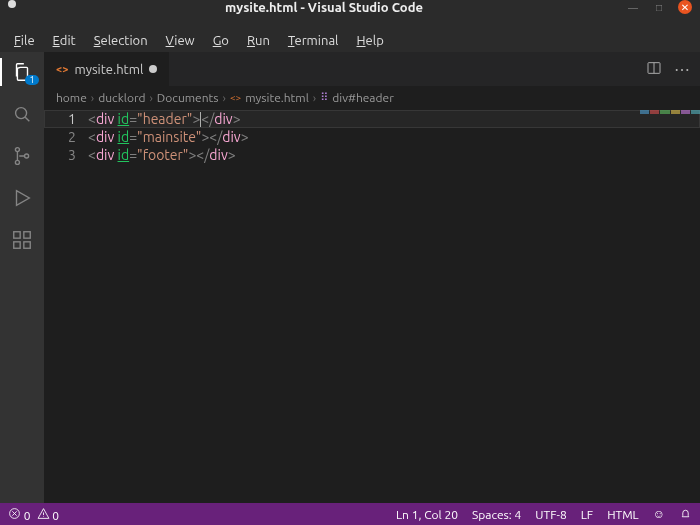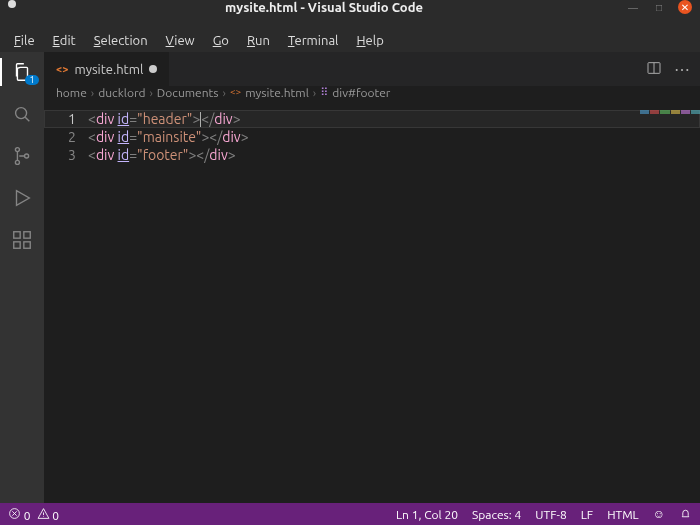--- a/index.html
+++ b/index.html
@@ -29,33 +29,33 @@
 
 .editorarea { flex:1; background:#1e1e1e; display:flex; flex-direction:column; min-width:0; }
 
 .tabbar { height: 34px; background:#252526; display:flex; align-items:stretch; }
 .tab { display:flex; align-items:center; gap:6px; padding:0 12px; background:#1e1e1e; color:#ccc; font-size:13px; border-right:1px solid #252526; }
 .tab .ficon { color:#e37933; font-weight:bold; font-size:11px; }
 .tab .dirty { width:8px; height:8px; border-radius:50%; background:#ccc; }
 .tabbar .spacer { flex:1; }
 .tabbar .actions { display:flex; align-items:center; gap:12px; padding:0 10px; color:#aaa; }
 
-.breadcrumb { height:22px; display:flex; align-items:flex-start; padding:0 12px; font-size:12px; color:#9a9a9a; gap:4px; background:#1e1e1e; }
+.breadcrumb { height:22px; display:flex; align-items:center; padding:0 12px; font-size:12px; color:#9a9a9a; gap:4px; background:#1e1e1e; }
 .breadcrumb .sep { color:#666; }
 .breadcrumb .bcicon { color:#e37933; font-size:10px; }
 .breadcrumb .symicon { color:#b180d7; font-size:11px; }
 
 .code { flex:1; display:flex; font-family: "Ubuntu Mono","Consolas",monospace; font-size:14px; line-height:18px; position:relative; }
 .gutter { width:44px; text-align:right; color:#858585; padding:2px 12px 0 0; user-select:none; }
 .gutter .ln.cur { color:#c6c6c6; }
 .lines { flex:1; padding:2px 0 0 0; color:#d4d4d4; white-space:pre; position:relative; }
 .hl-line { position:absolute; left:0; right:0; top:2px; height:18px; background:rgba(255,255,255,0.04); border:1px solid rgba(255,255,255,0.08); pointer-events:none; }
 .p-tag { color:#808080; }
 .p-name { color:#f9a8d4; }
-.p-attr { color:#c4b5fd;text-decoration:underline; }
+.p-attr { color:#22c55e;text-decoration:underline; }
 .p-str { color:#ce9178; }
 .cursor { display:inline-block; width:1px; height:15px; background:#aeafad; vertical-align:text-bottom; }
 
 .minimap { position:absolute; right:0; top:0; width:60px; height:8px; display:flex; gap:1px; padding-top:2px; opacity:0.6; }
 .minimap div { height:4px; flex:1; }
 
 .statusbar { height:22px; background:#68217a; color:#fff; display:flex; align-items:center; font-size:12px; padding:0 8px; gap:12px; }
 .statusbar .left { display:flex; align-items:center; gap:6px; }
 .statusbar .right { margin-left:auto; display:flex; align-items:center; gap:14px; }
 .statusbar svg { width:13px; height:13px; stroke:#fff; fill:none; stroke-width:1.6; }
@@ -143,21 +143,21 @@
       <span>home</span>
         <span class="sep">›</span>
       <span>ducklord</span>
         <span class="sep">›</span>
       <span>Documents</span>
         <span class="sep">›</span>
       <span class="bcicon">&lt;&gt;</span>
       <span>mysite.html</span>
         <span class="sep">›</span>
       <span class="symicon">⠿</span>
-      <span>div#footer</span>
+      <span>div#header</span>
     </div>
 
     <div class="code">
       <div class="hl-line"></div>
       <div class="gutter">
         <div class="ln cur">1</div>
         <div class="ln">2</div>
         <div class="ln">3</div>
       </div>
       <div class="lines" id="code-lines"><div><span class="p-tag">&lt;</span><span class="p-name">div</span> <span class="p-attr">id</span><span class="p-tag">=</span><span class="p-str">"header"</span><span class="p-tag">&gt;</span><span class="cursor"></span><span class="p-tag">&lt;/</span><span class="p-name">div</span><span class="p-tag">&gt;</span></div><div><span class="p-tag">&lt;</span><span class="p-name">div</span> <span class="p-attr">id</span><span class="p-tag">=</span><span class="p-str">"mainsite"</span><span class="p-tag">&gt;</span><span class="p-tag">&lt;/</span><span class="p-name">div</span><span class="p-tag">&gt;</span></div><div><span class="p-tag">&lt;</span><span class="p-name">div</span> <span class="p-attr">id</span><span class="p-tag">=</span><span class="p-str">"footer"</span><span class="p-tag">&gt;</span><span class="p-tag">&lt;/</span><span class="p-name">div</span><span class="p-tag">&gt;</span></div></div>

